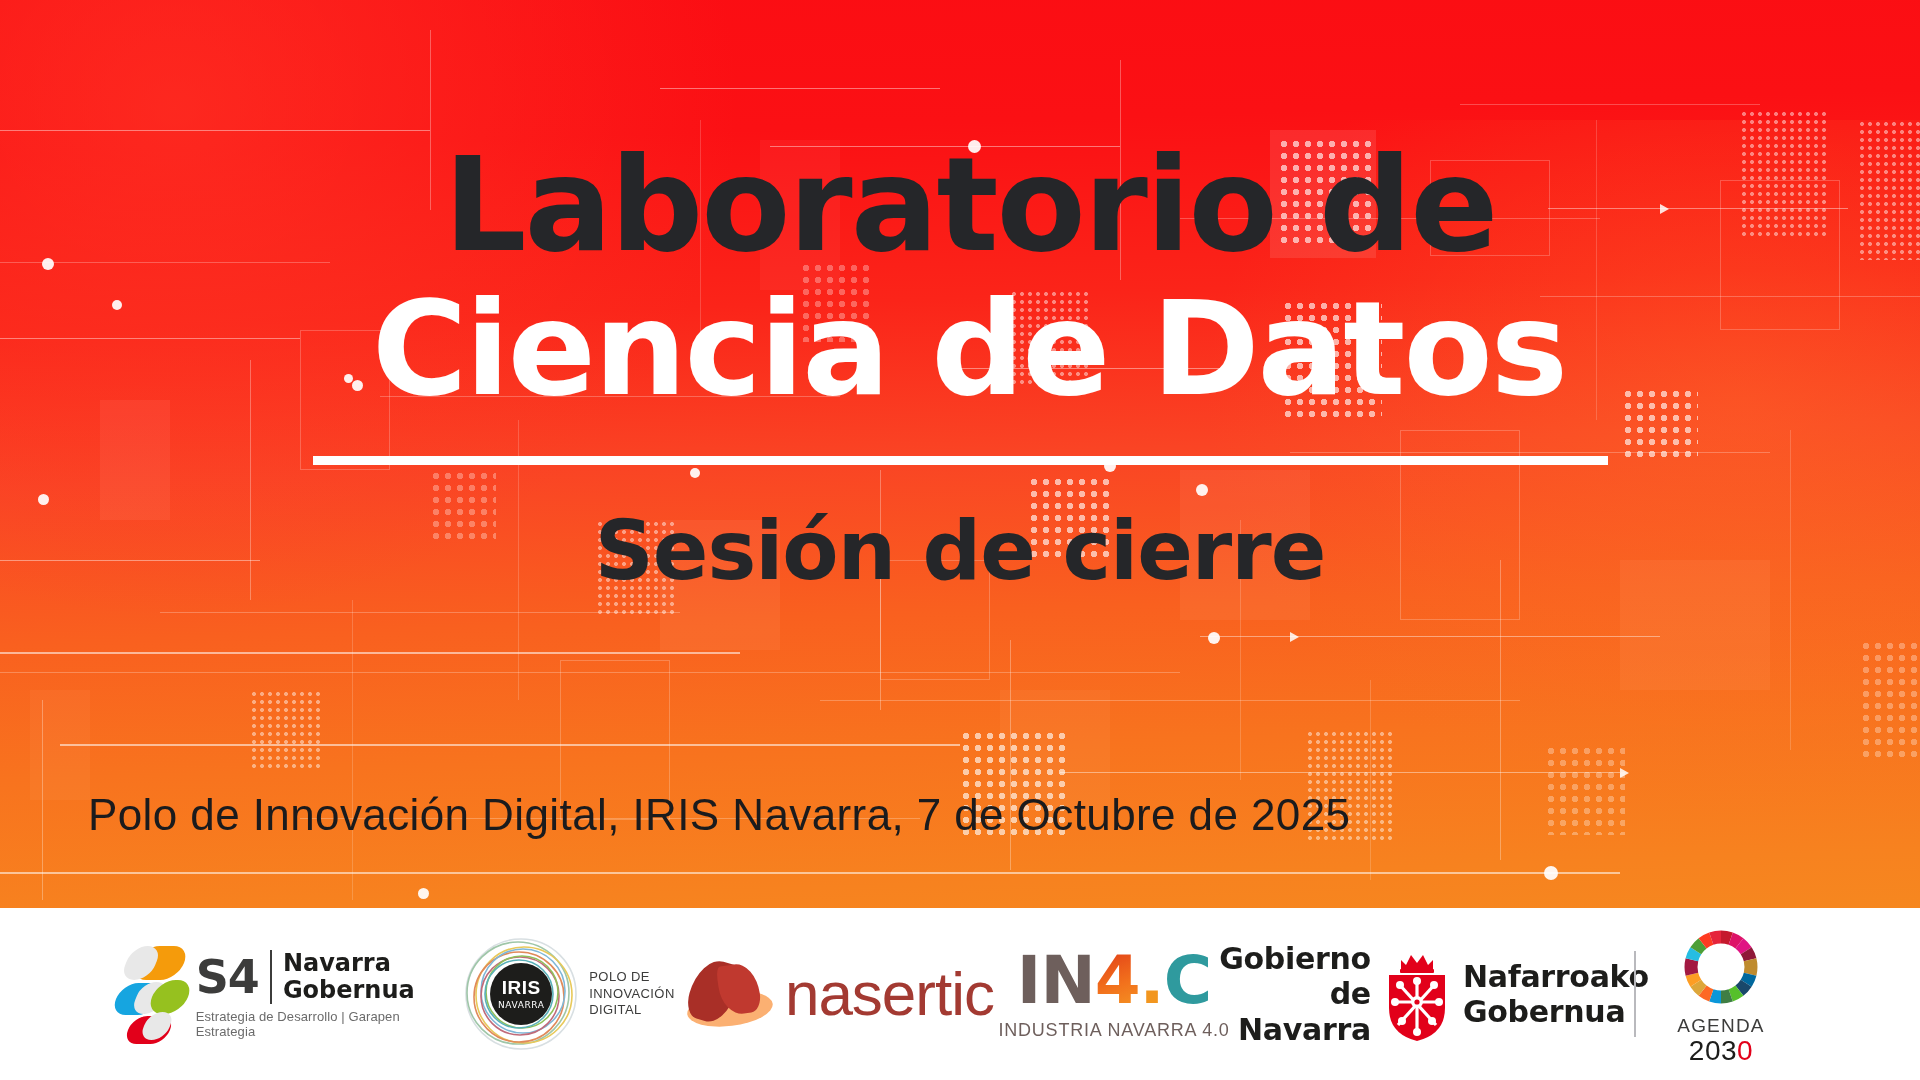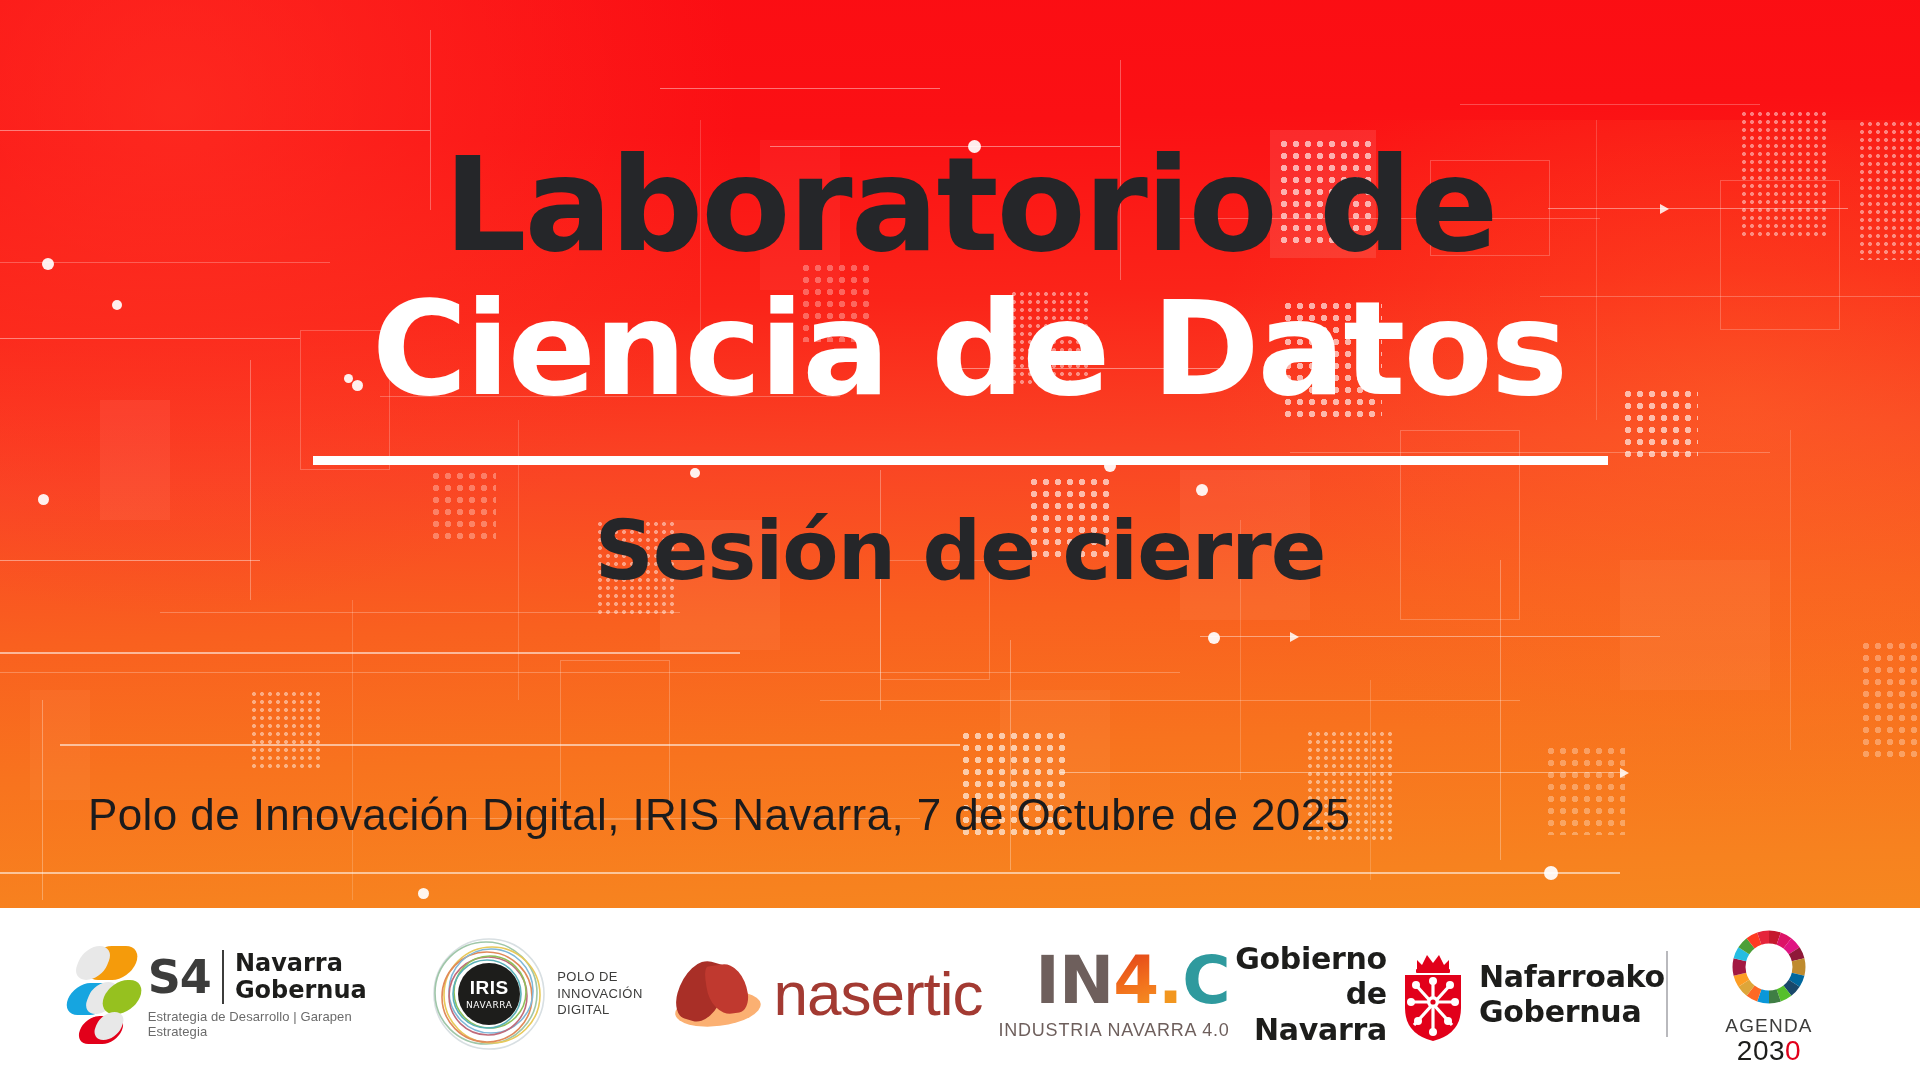--- a/index.html
+++ b/index.html
@@ -106,21 +106,21 @@
     white-space: nowrap;
     margin-left: 8px;
   }
 
   
   .footer {
     position: absolute; left: 0; top: 908px;
     width: 1920px; height: 172px;
     background: #ffffff;
     display: flex; align-items: center; justify-content: center;
-    gap: 16px;
+    gap: 0;
   }
   .logo-slot {
     display: flex; align-items: center; justify-content: center;
     height: 130px;
   }
   .vsep { width: 2px; height: 86px; background: #b9b9bd; }
 
   
   .s4 { display: flex; align-items: center; gap: 13px; }
   .s4-mark { position: relative; width: 74px; height: 100px; }
@@ -200,21 +200,21 @@
     background: #c0392f;
     border-radius: 12% 58% 30% 58% / 26% 70% 38% 64%;
     transform: rotate(-8deg);
   }
   .nas-word {
     font-family: "Liberation Sans", sans-serif; font-weight: 400;
     font-size: 62px; color: #a33a32; letter-spacing: -1px; line-height: 1;
   }
 
   
-  .in4 { display: flex; flex-direction: column; align-items: flex-end; }
+  .in4 { display: flex; flex-direction: column; align-items: center; }
   .in4-row {
     display: flex; align-items: baseline; gap: 0;
     font-family: "DejaVu Sans", sans-serif; font-weight: 700;
     font-size: 66px; line-height: 1; letter-spacing: -1px;
   }
   .in4-in  { color: #6e5f5c; }
   .in4-4   { background: linear-gradient(160deg,#e03a18 0%, #f2711c 55%, #f59b25 100%);
              -webkit-background-clip: text; background-clip: text; color: transparent; }
   .in4-dot { color: #f2961f; }
   .in4-c   { color: #2f9a9e; }
@@ -405,21 +405,21 @@
           </div>
         </div>
         <div class="iris-txt">
           <div>POLO DE</div>
           <div>INNOVACIÓN</div>
           <div>DIGITAL</div>
         </div>
       </div>
     </div>
 
-    <div class="logo-slot" style="width:300px;">
+    <div class="logo-slot" style="width:300px;justify-content:flex-end;">
       <div class="nasertic">
         <div class="nas-mark">
           <div class="nas-p1"></div>
           <div class="nas-p2"></div>
           <div class="nas-p3"></div>
         </div>
         <div class="nas-word">nasertic</div>
       </div>
     </div>
 

